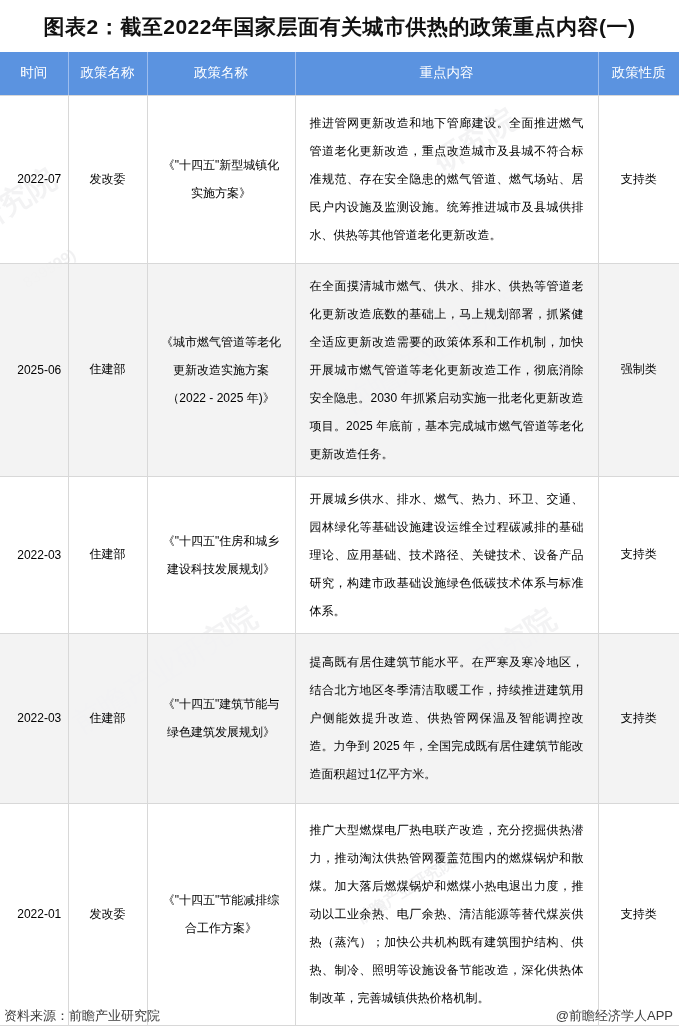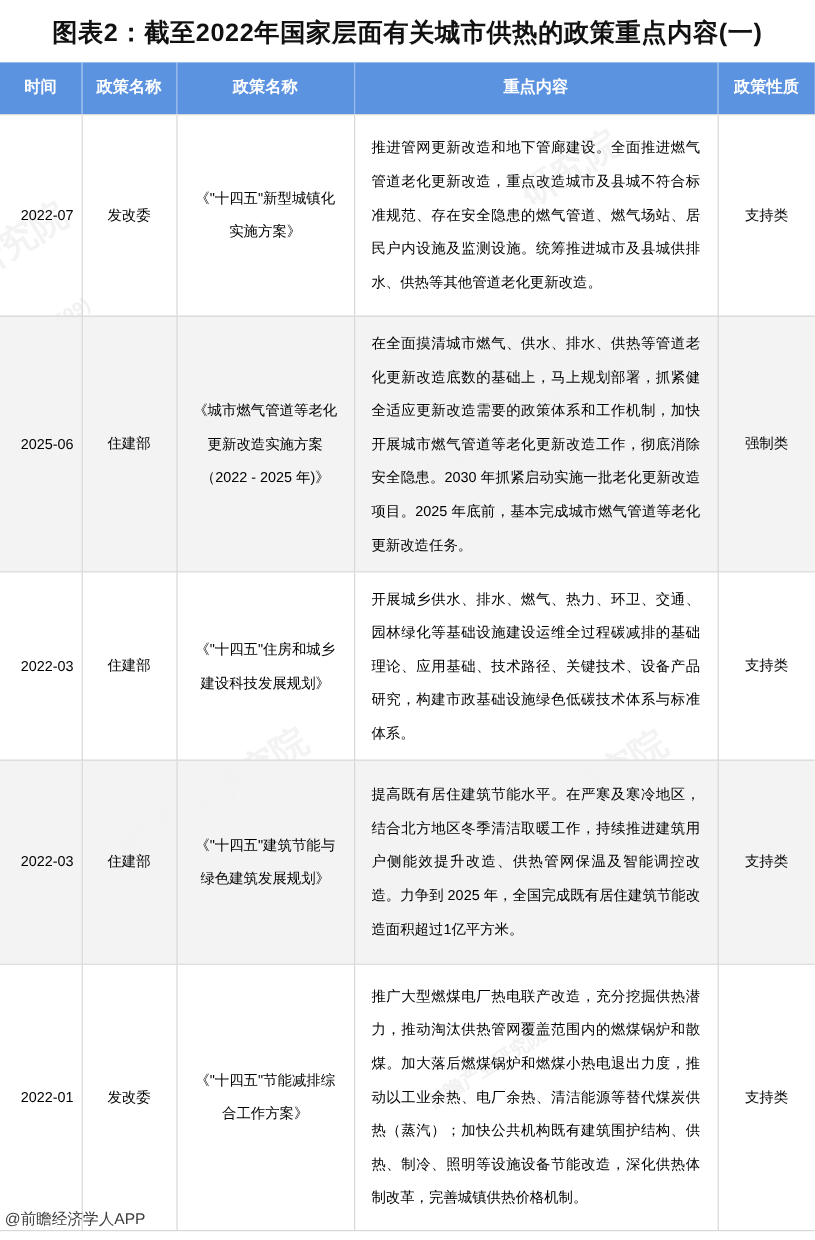--- a/index.html
+++ b/index.html
@@ -18,21 +18,21 @@
   }
 
   table.policy {
     width:679px; border-collapse:collapse; table-layout:fixed;
     position:relative; z-index:2;
   }
   col.c1{width:68px} col.c2{width:79px} col.c3{width:148px}
   col.c4{width:303px} col.c5{width:81px}
 
   thead th {
-    background:#5B93E0; color:#ffffff; font-weight:bold;
+    background:#5B93E0; color:#ffffff; font-weight:normal;
     font-size:13.5px; height:43px; text-align:center;
     border-left:1px solid #9dbdee; border-bottom:1px solid #d8d8d8;
   }
   thead th:first-child { border-left:none; }
 
   tbody td {
     border:1px solid #d8d8d8; color:#000000; font-size:12px;
     vertical-align:middle; background:transparent;
   }
   tbody tr td:first-child { border-left:none;padding-left:11px; }
@@ -143,16 +143,17 @@
         <td class="c-date">2022-01</td>
         <td class="c-unit">发改委</td>
         <td class="c-policy">《"十四五"节能减排综合工作方案》</td>
         <td class="c-content">推广大型燃煤电厂热电联产改造，充分挖掘供热潜力，推动淘汰供热管网覆盖范围内的燃煤锅炉和散煤。加大落后燃煤锅炉和燃煤小热电退出力度，推动以工业余热、电厂余热、清洁能源等替代煤炭供热（蒸汽）；加快公共机构既有建筑围护结构、供热、制冷、照明等设施设备节能改造，深化供热体制改革，完善城镇供热价格机制。</td>
         <td class="c-nature">支持类</td>
       </tr>
     </tbody>
   </table>
 
   <div class="footer">
+    <span>资料来源：前瞻产业研究院</span>
     <span>@前瞻经济学人APP</span>
   </div>
 
 </div>
 
 </body></html>

